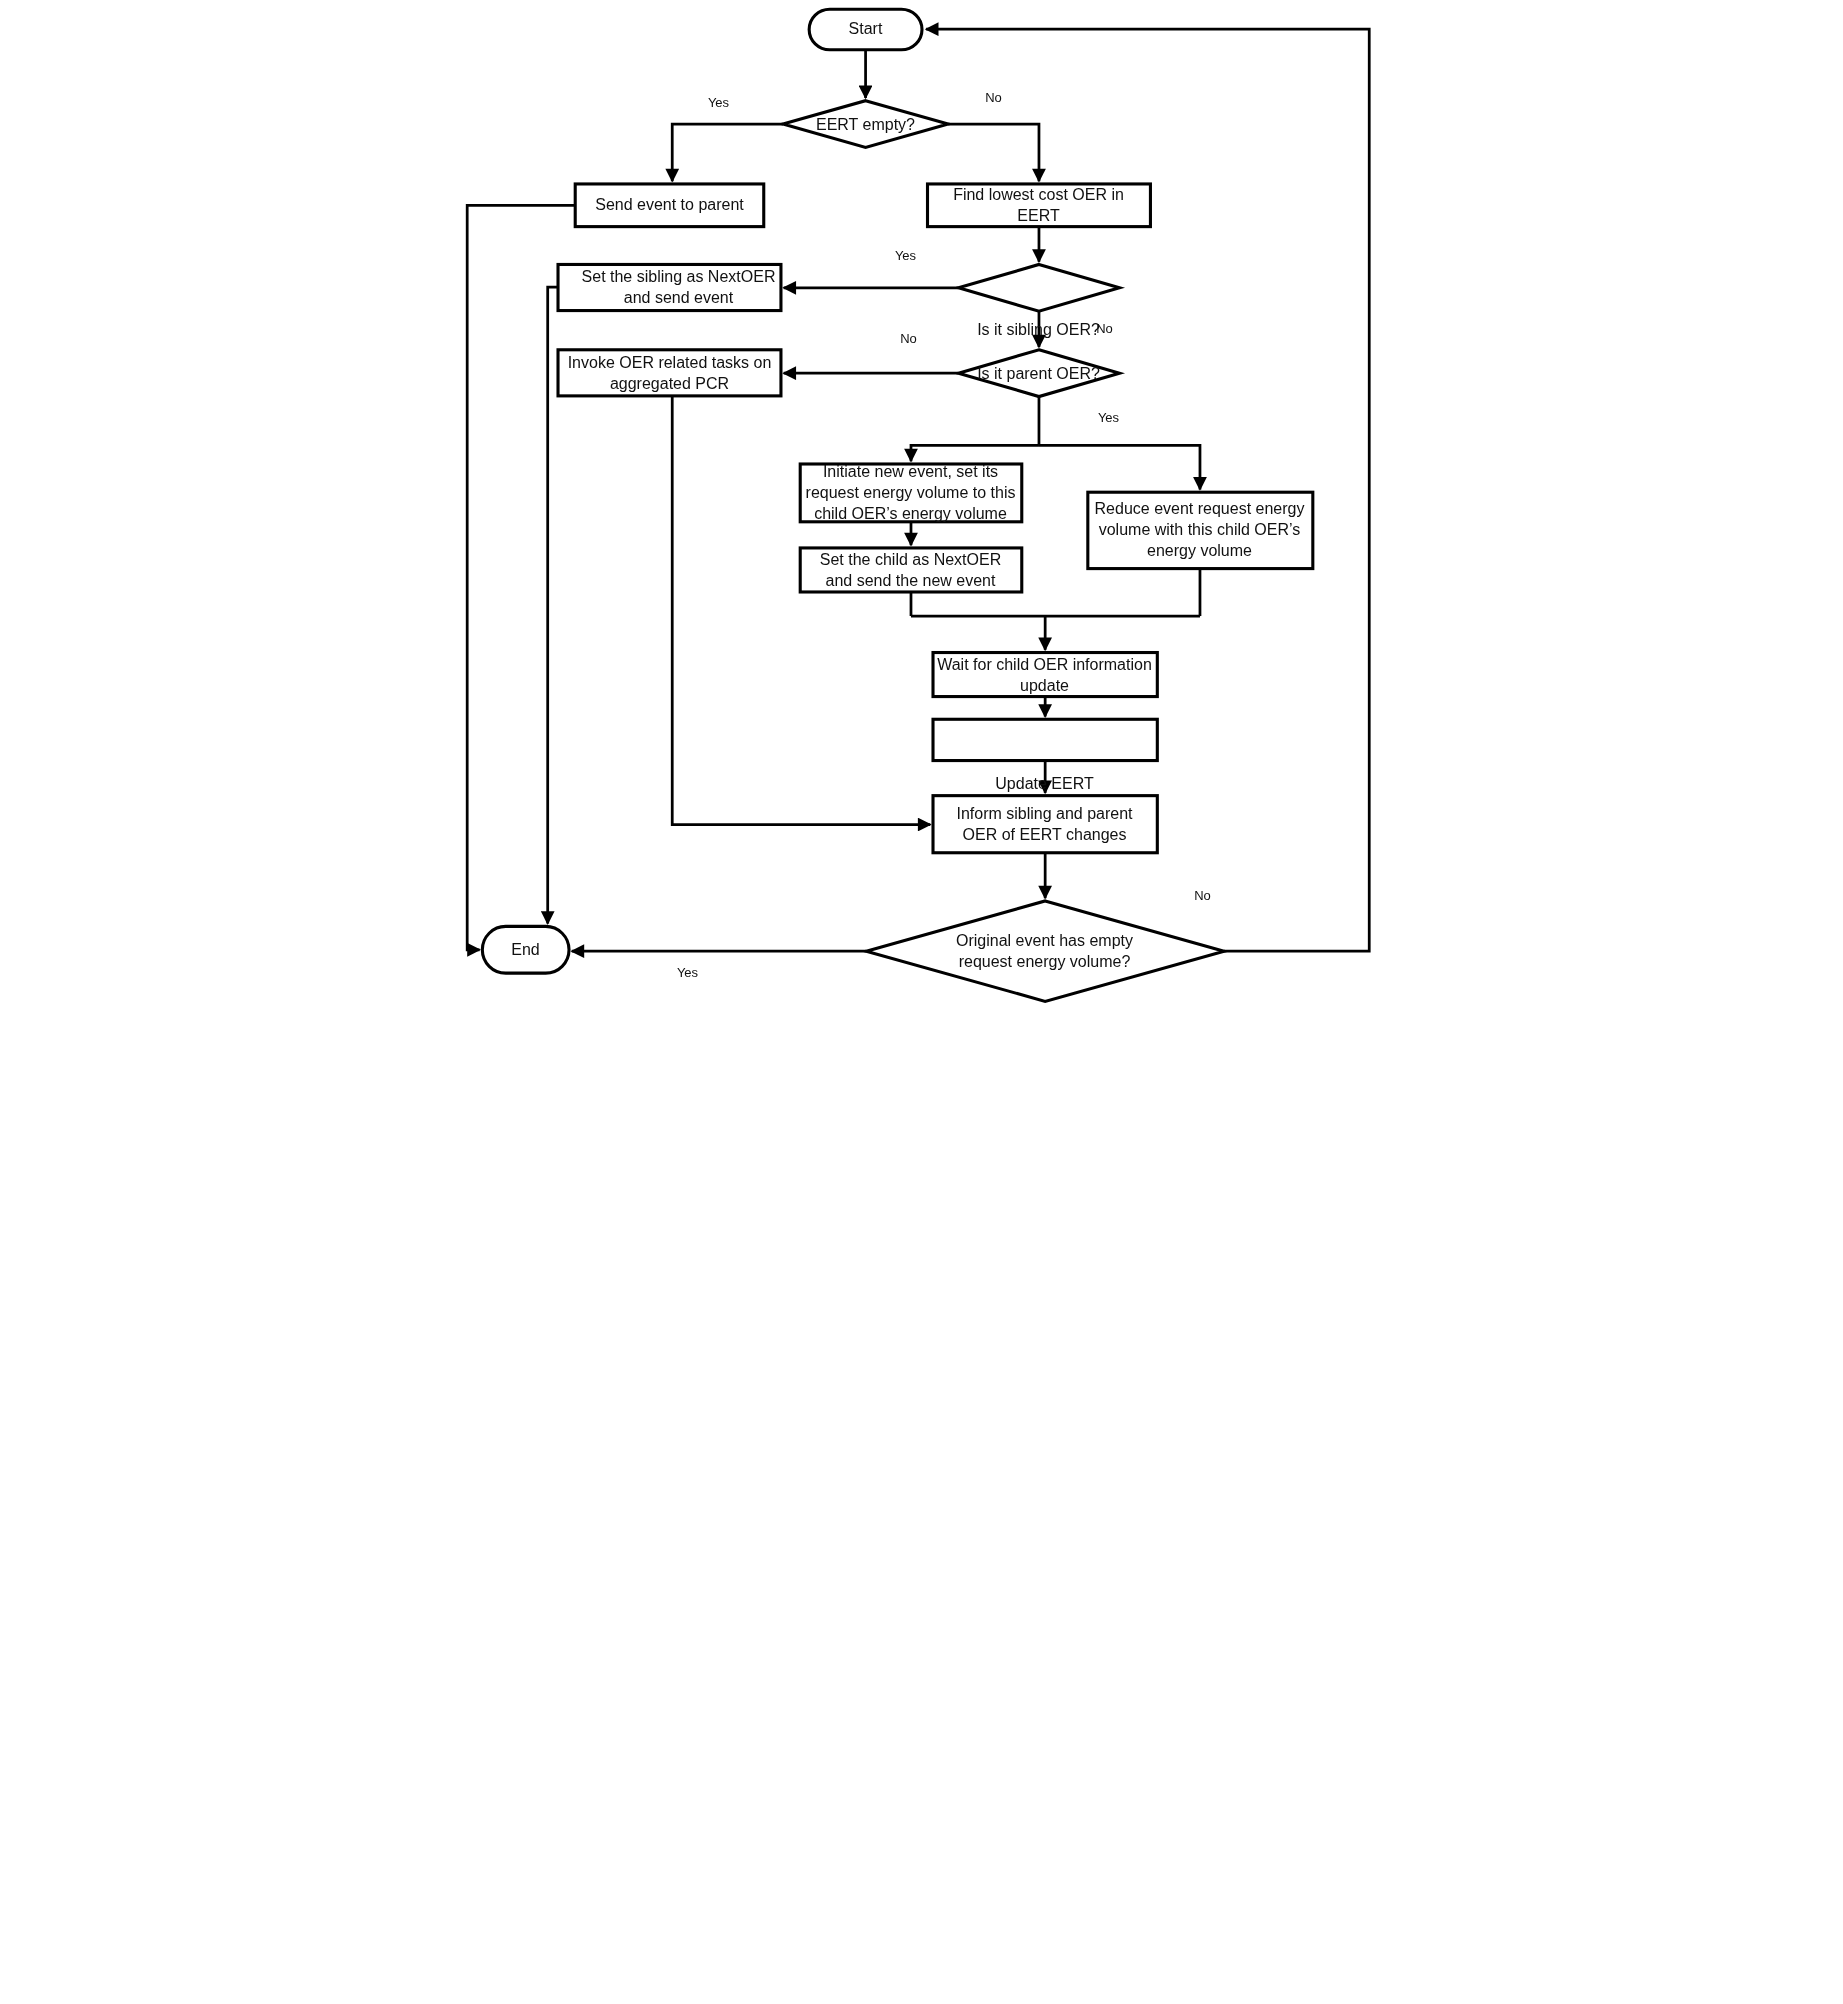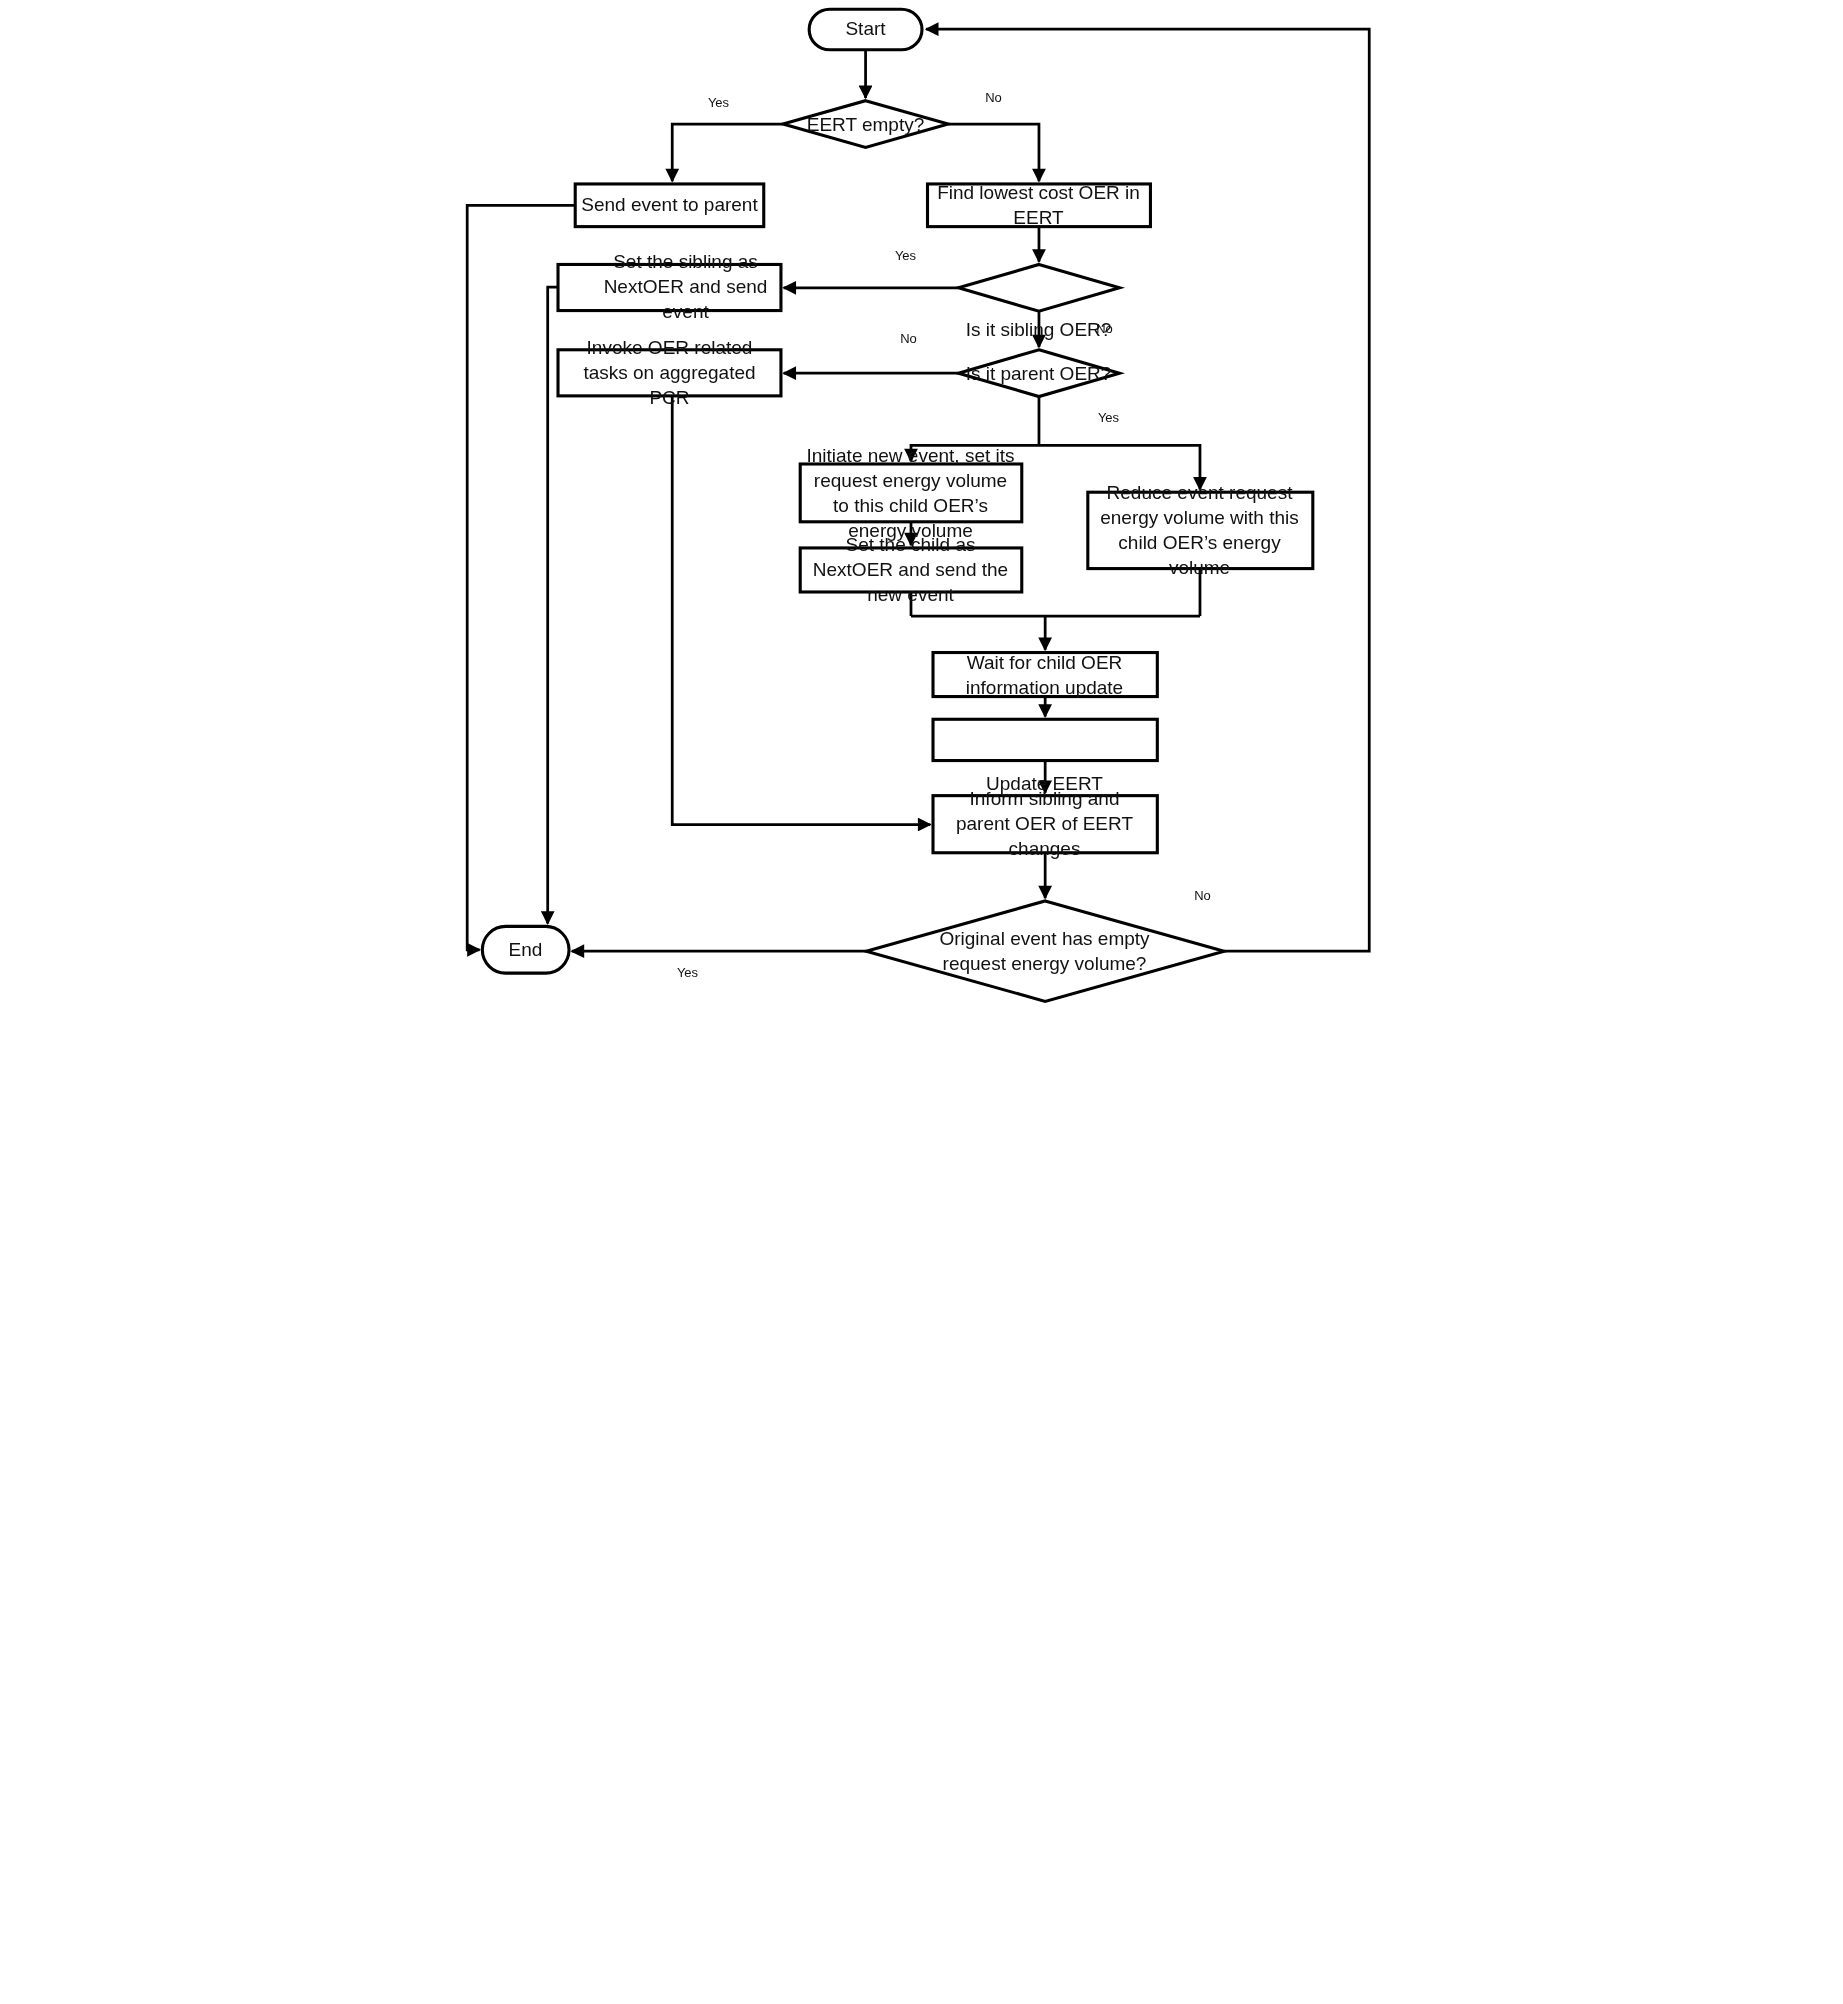--- a/index.html
+++ b/index.html
@@ -30,21 +30,21 @@
   .shape {
     fill: #ffffff;
     stroke: #000000;
     stroke-width: 4.5;
   }
   .lbl {
     position: absolute;
     transform: translate(-50%, -50%);
     text-align: center;
     color: #111111;
-    font-size: 19px;
+    font-size: 16px;
     line-height: 1.32;
     pointer-events: none;
     white-space: normal;
   }
   .edge-lbl {
     position: absolute;
     transform: translate(-50%, -50%);
     text-align: center;
     color: #111111;
     font-size: 13px;
@@ -105,21 +105,21 @@
     <rect class="shape" x="686" y="1156" width="326" height="83"></rect>
     <polygon class="shape" points="849,1309 1109,1382 849,1455 589,1382"></polygon>
     <rect class="shape" x="31" y="1346" width="126" height="68" rx="34"></rect>
   </svg>
 
   <div class="lbl" style="left:405px; top:29px;">Start</div>
   <div class="lbl" style="left:405px; top:125px; width:145px;">EERT empty?</div>
   <div class="lbl" style="left:209px; top:205px; width:180px;">Send event to parent</div>
   <div class="lbl" style="left:578px; top:205px; width:215px;">Find lowest cost OER in EERT</div>
   <div class="lbl" style="left:578px; top:288px; width:151px;margin-top:42px;">Is it sibling OER?</div>
-  <div class="lbl" style="left:225px; top:287px; width:215px;">Set the sibling as NextOER and send event</div>
+  <div class="lbl" style="left:218px; top:287px; width:215px;">Set the sibling as NextOER and send event</div>
   <div class="lbl" style="left:578px; top:374px; width:151px;">Is it parent OER?</div>
   <div class="lbl" style="left:209px; top:373px; width:206px;">Invoke OER related tasks on aggregated PCR</div>
   <div class="lbl" style="left:450px; top:493px; width:212px;">Initiate new event, set its request energy volume to this child OER’s energy volume</div>
   <div class="lbl" style="left:450px; top:570px; width:212px;">Set the child as NextOER and send the new event</div>
   <div class="lbl" style="left:739px; top:530px; width:212px;">Reduce event request energy volume with this child OER’s energy volume</div>
   <div class="lbl" style="left:584px; top:675px; width:215px;">Wait for child OER information update</div>
   <div class="lbl" style="left:584px; top:740px; width:215px;margin-top:44px;">Update EERT</div>
   <div class="lbl" style="left:584px; top:824px; width:206px;">Inform sibling and parent OER of EERT changes</div>
   <div class="lbl" style="left:584px; top:951px; width:227px;">Original event has empty request energy volume?</div>
   <div class="lbl" style="left:65px; top:950px;">End</div>

